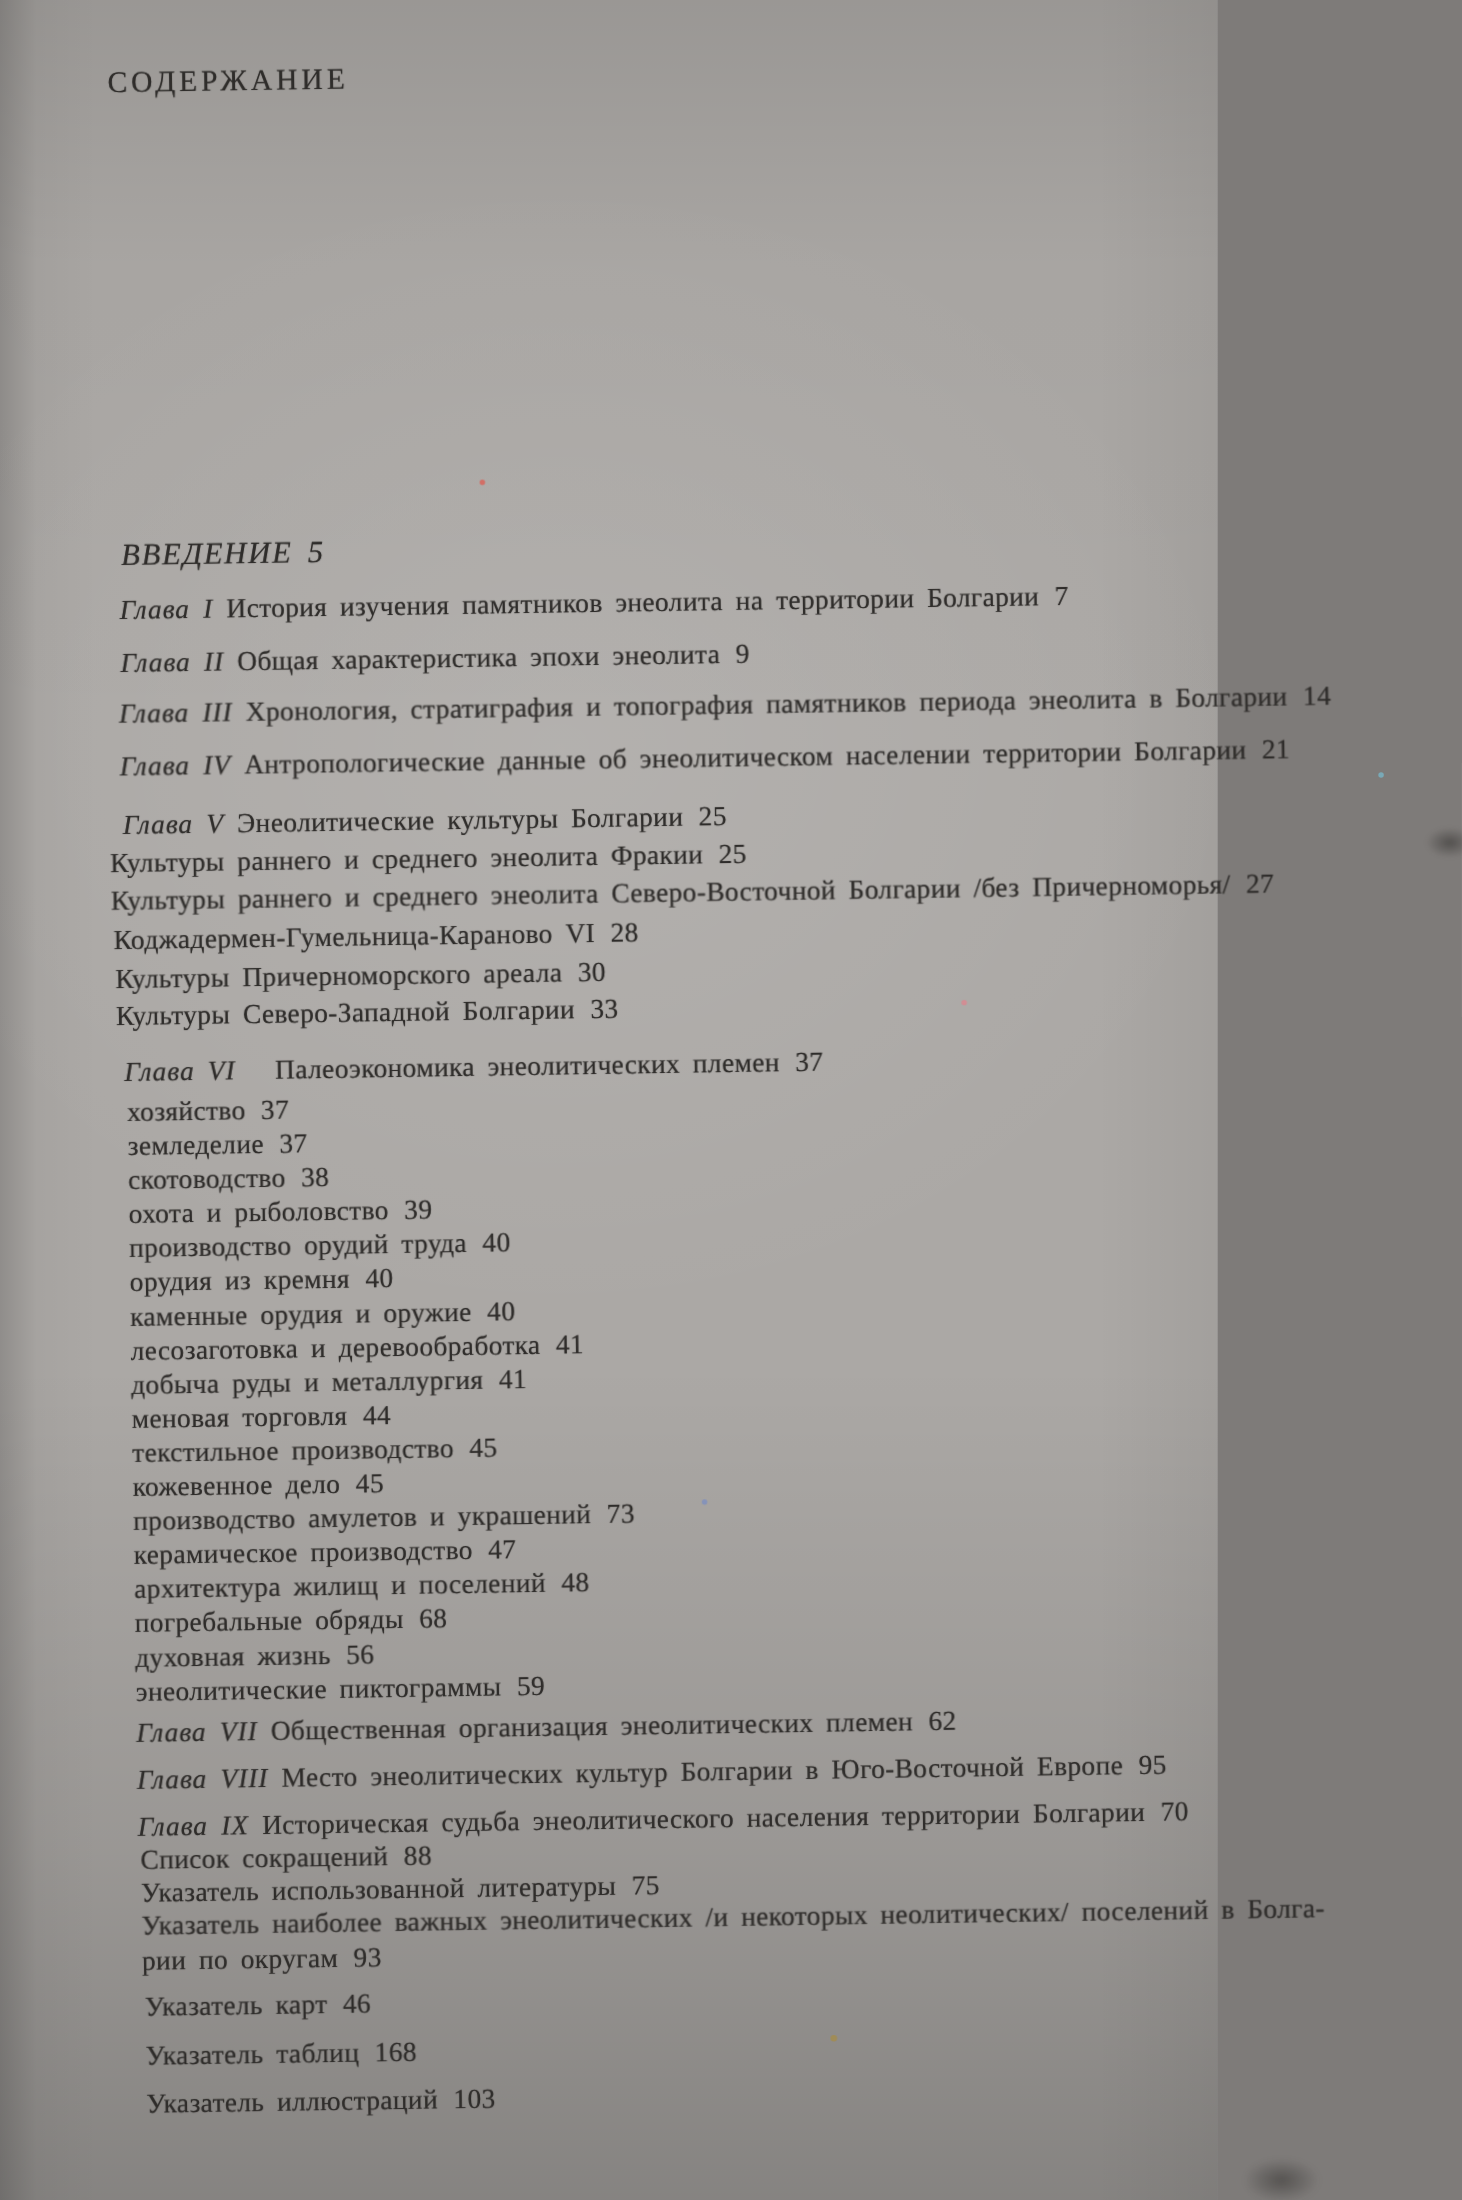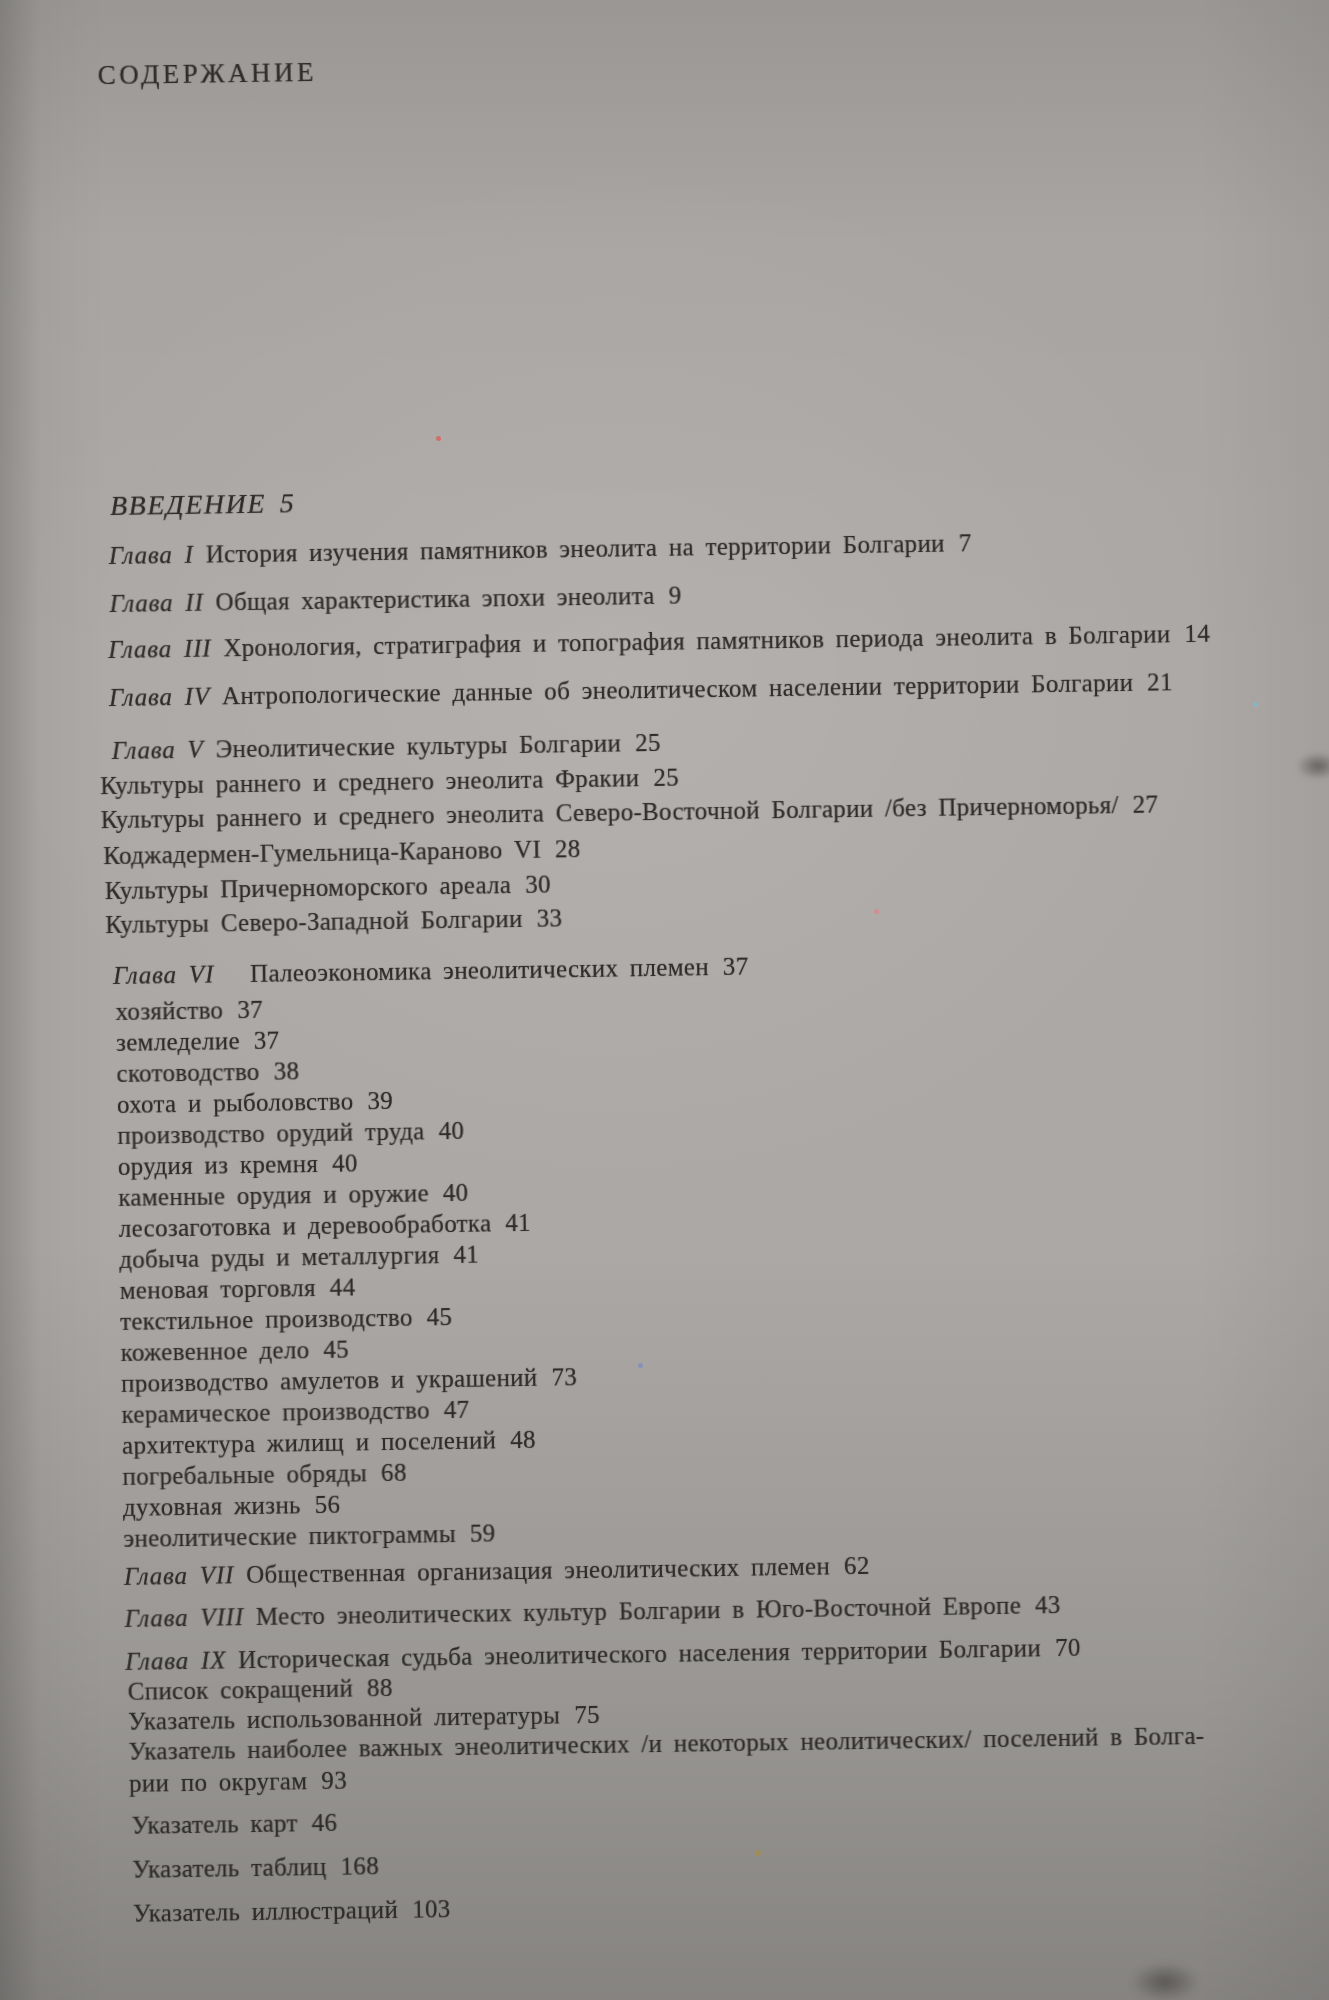--- a/index.html
+++ b/index.html
@@ -7,21 +7,21 @@
     padding: 0;
   }
   body {
     width: 1329px;
     height: 2000px;
     overflow: hidden;
     background: #7e7b79;
   }
   .photo {
     position: relative;
-    width: 1329px;
+    width: 1107px;
     height: 2000px;
     background:
       radial-gradient(ellipse 900px 750px at 46% 34%, rgba(255,255,255,0.10), rgba(255,255,255,0) 70%),
       linear-gradient(to bottom, rgba(0,0,0,0.10) 0%, rgba(0,0,0,0.02) 12%, rgba(0,0,0,0) 35%, rgba(0,0,0,0) 62%, rgba(0,0,0,0.10) 84%, rgba(0,0,0,0.22) 100%),
       linear-gradient(to right, rgba(0,0,0,0.16) 0%, rgba(0,0,0,0.03) 3%, rgba(0,0,0,0) 8%, rgba(0,0,0,0) 90%, rgba(0,0,0,0.05) 100%),
       var(--paper, #aba8a5);
     font-family: "Liberation Serif", "DejaVu Serif", serif;
     color: var(--ink, #2e2c2a);
   }
   .sheet {
@@ -188,21 +188,21 @@
       <span>духовная жизнь</span><span class="pg">56</span>
     </div>
     <div class="line" style="left:108px; top:1525px;">
       <span>энеолитические пиктограммы</span><span class="pg">59</span>
     </div>
 
     <div class="line" style="left:108px; top:1563px;">
       <span class="chapter-label">Глава VII</span><span>Общественная организация энеолитических племен</span><span class="pg">62</span>
     </div>
     <div class="line" style="left:108px; top:1605px;">
-      <span class="chapter-label">Глава VIII</span><span>Место энеолитических культур Болгарии в Юго-Восточной Европе</span><span class="pg">43</span>
+      <span class="chapter-label">Глава VIII</span><span>Место энеолитических культур Болгарии в Юго-Восточной Европе</span><span class="pg">95</span>
     </div>
     <div class="line" style="left:108px; top:1648px;">
       <span class="chapter-label">Глава IX</span><span>Историческая судьба энеолитического населения территории Болгарии</span><span class="pg">70</span>
     </div>
 
     <div class="line" style="left:110px; top:1678px;">
       <span>Список сокращений</span><span class="pg">88</span>
     </div>
     <div class="line" style="left:110px; top:1708px;">
       <span>Указатель использованной литературы</span><span class="pg">75</span>

